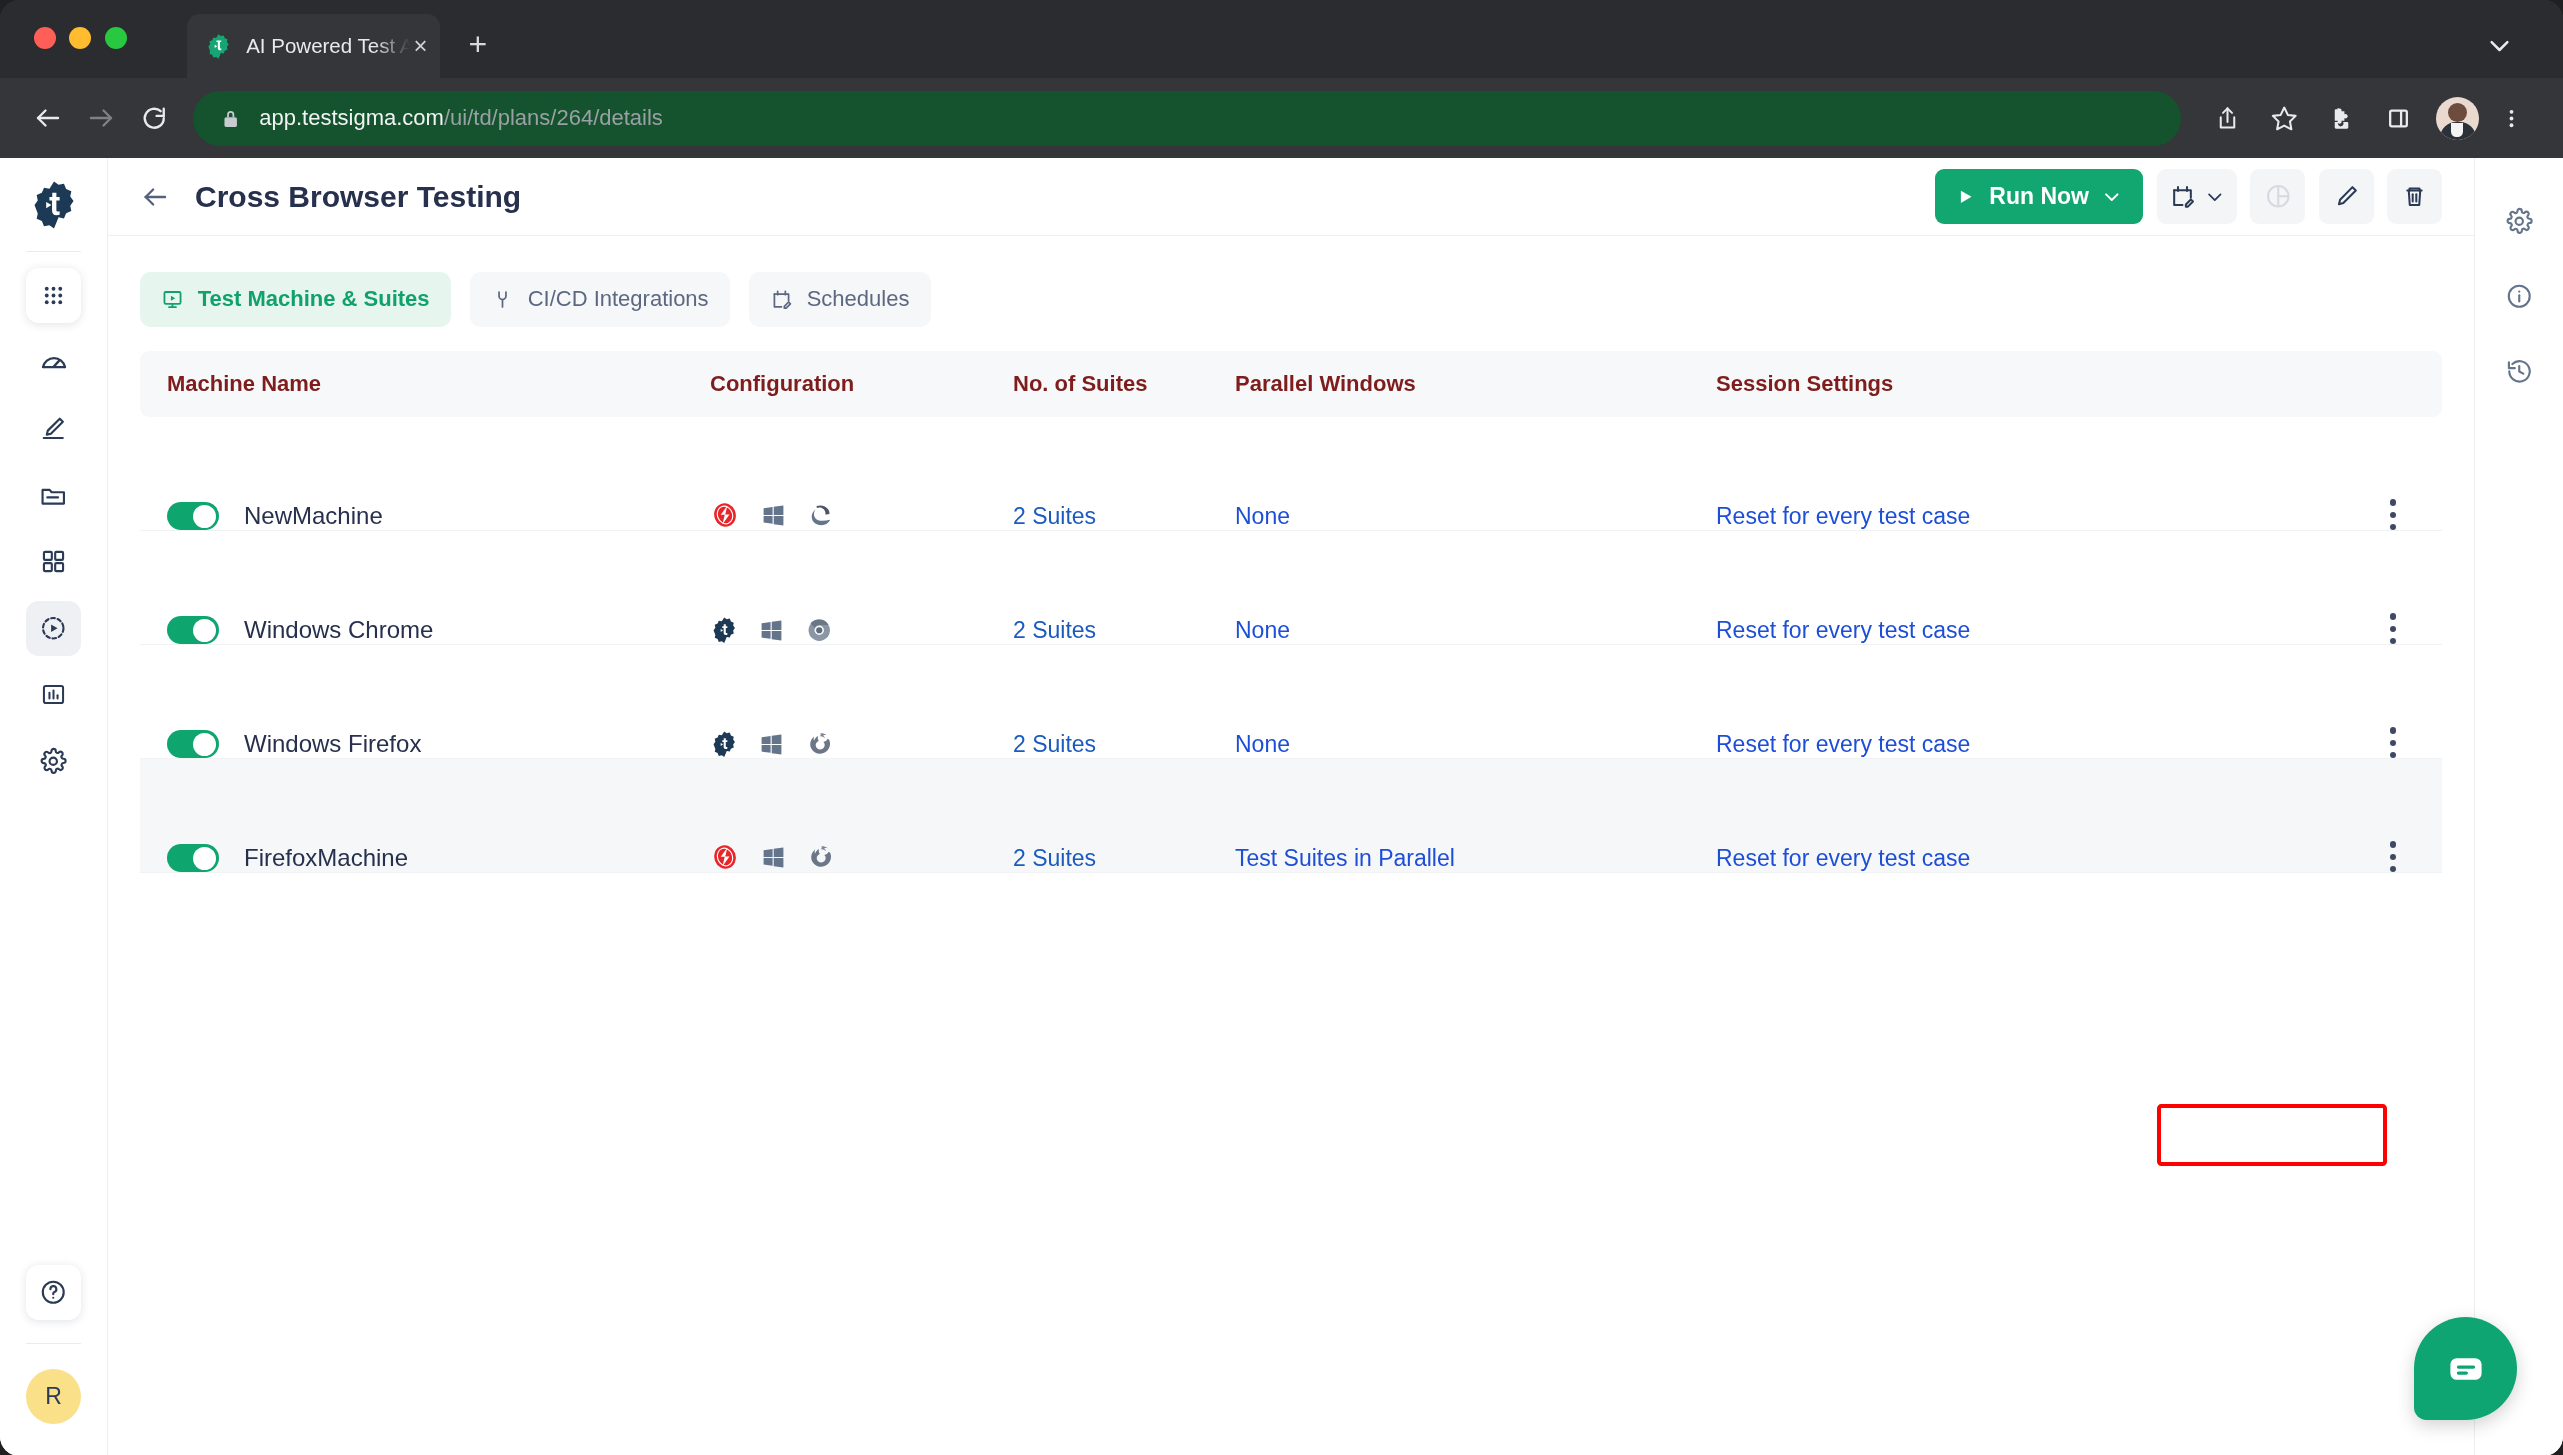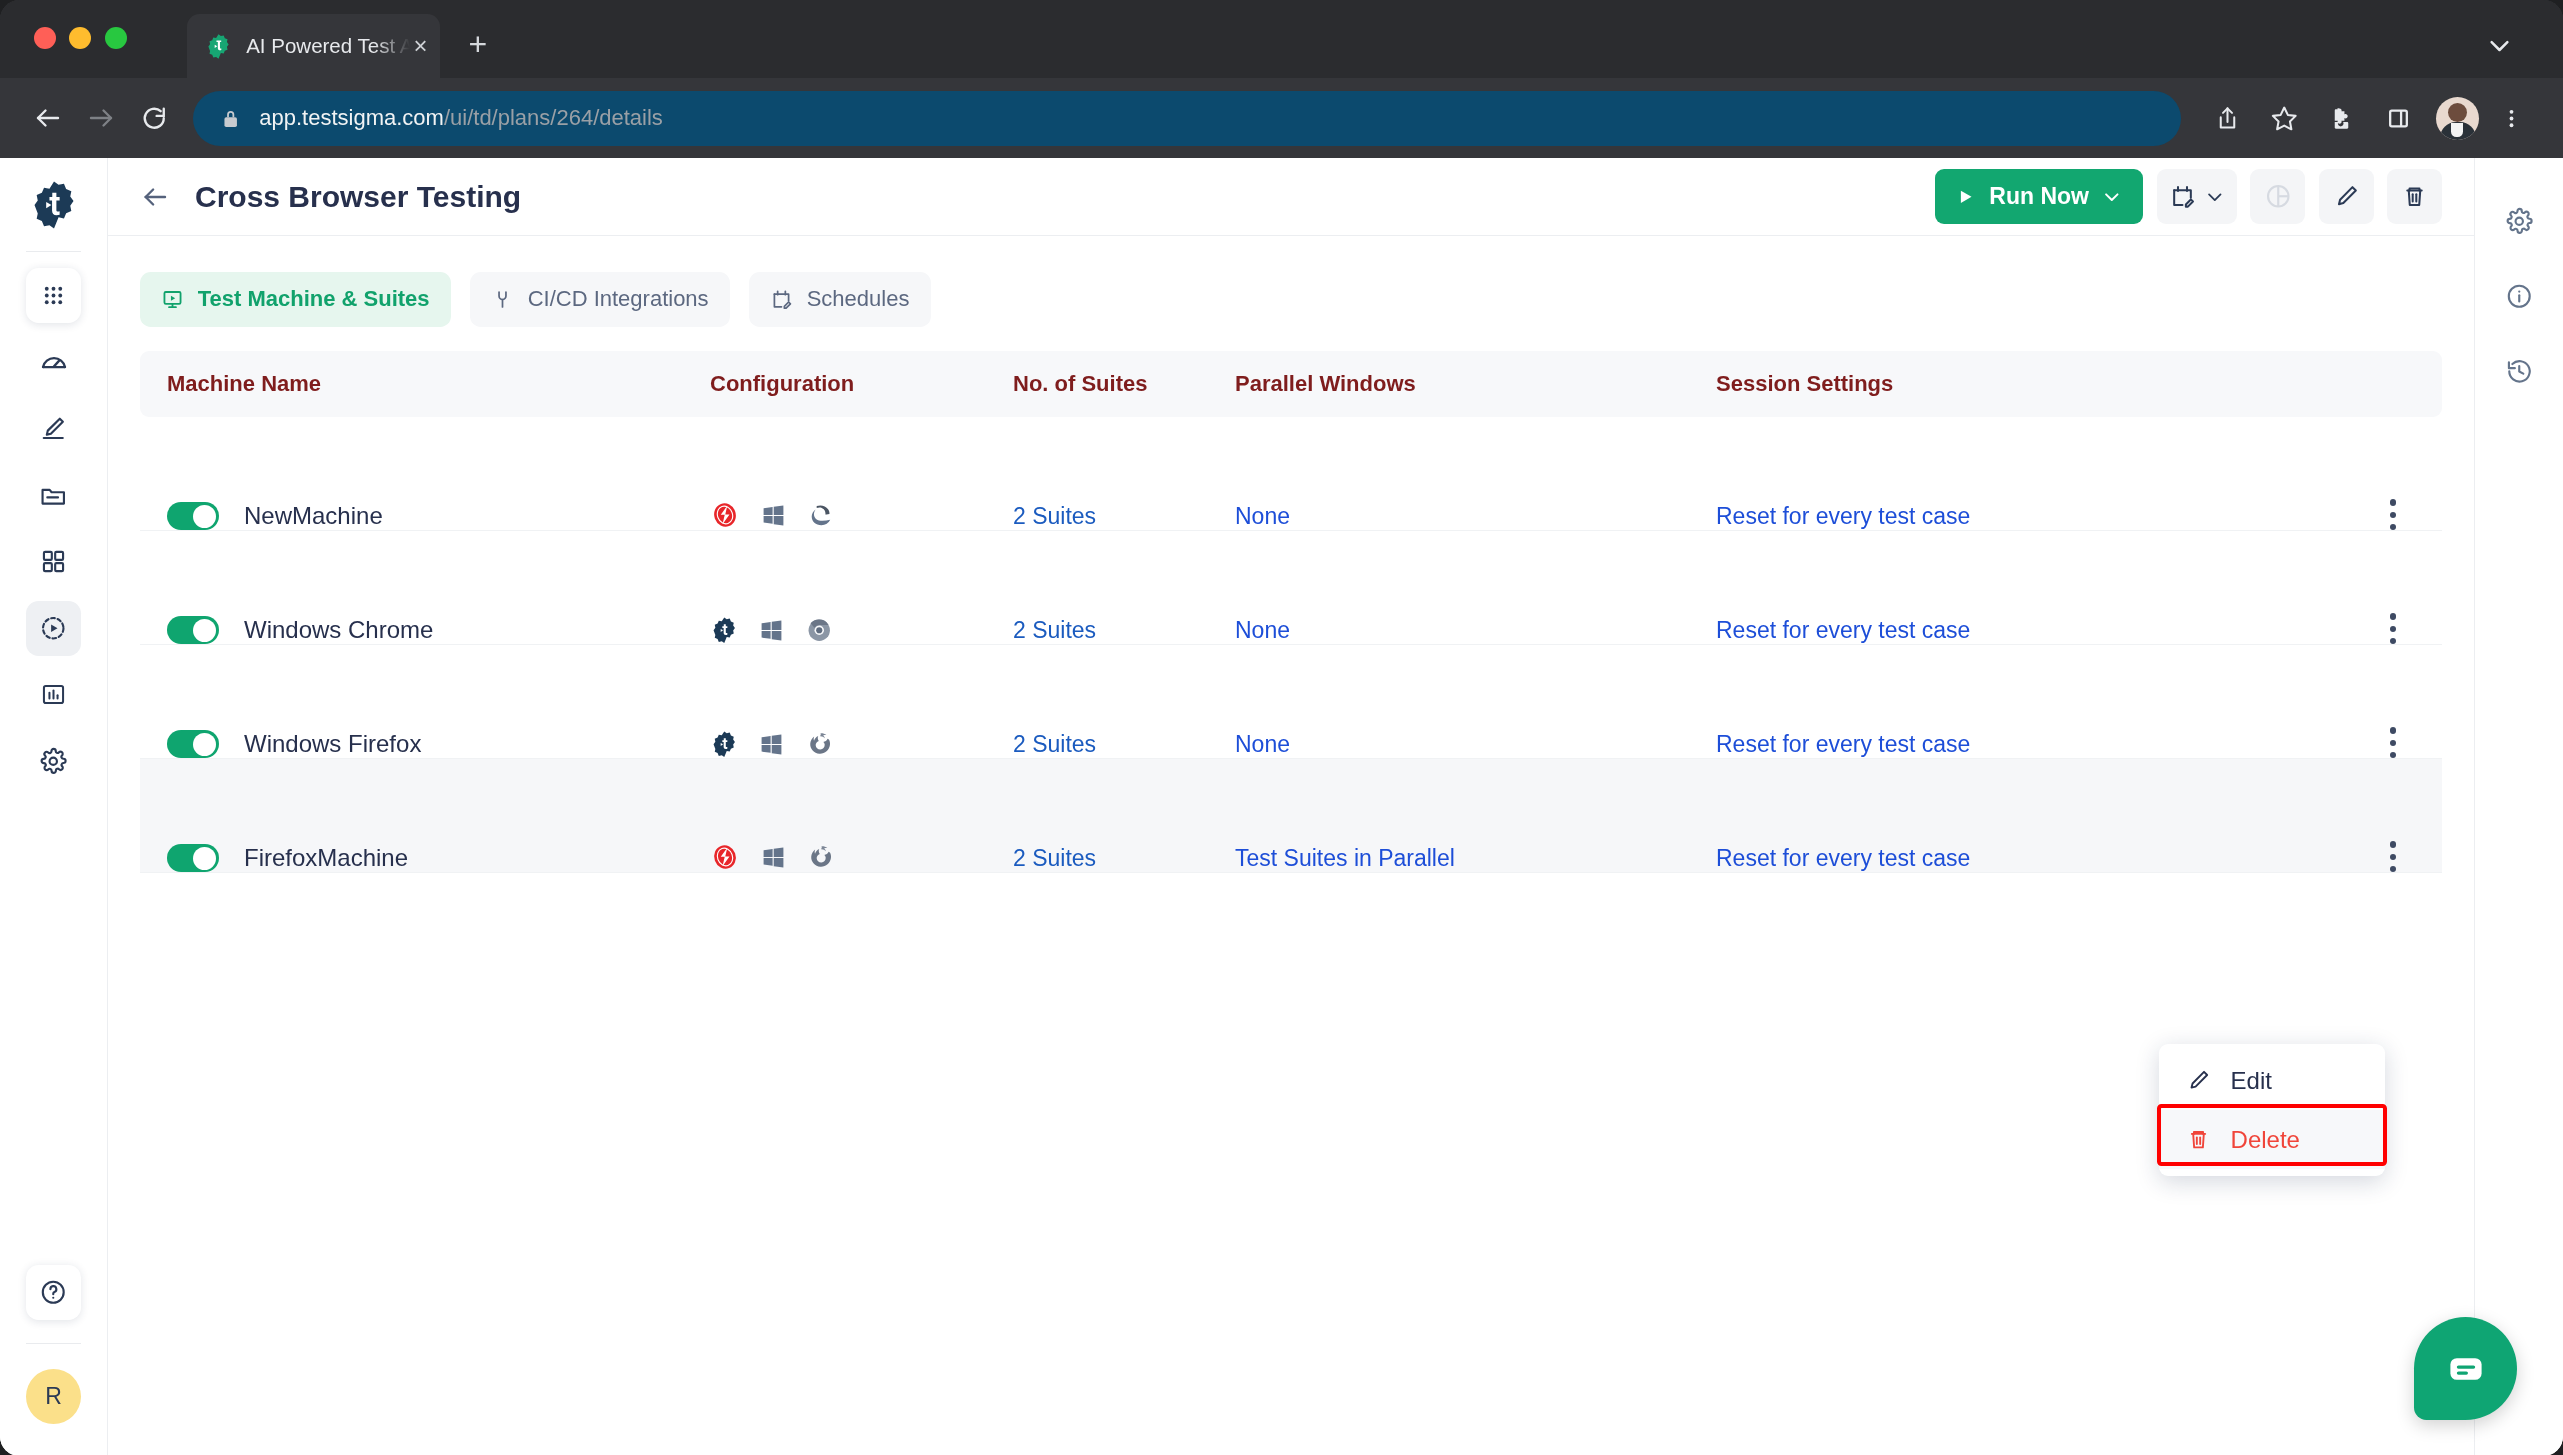--- a/index.html
+++ b/index.html
@@ -82,21 +82,21 @@
   .nav-btn {
     width: 53px; height: 53px;
     display: flex; align-items: center; justify-content: center;
     color: #e8eaed;
     flex: 0 0 auto;
   }
   .nav-btn.disabled { color: #7e8186; }
   .omnibox {
     flex: 1;
     height: 55px;
-    background: #0c4a6e;
+    background: #14532d;
     border-radius: 28px;
     display: flex; align-items: center;
     margin: 0 14.2px 0 12.5px;
     padding: 0 27px;
   }
   .lock { width: 21.4px; height: 23px; flex: 0 0 21.4px; margin-right: 18px; }
   .url { font-size: 22px; color: #9aa0a6; white-space: nowrap; }
   .url b { color: #f1f3f4; font-weight: normal; }
   .tb-icon {
     width: 50px; height: 50px; flex: 0 0 50px;
@@ -835,42 +835,20 @@
       </div>
       <div class="rs-item">
         <svg viewBox="0 0 24 24" width="28.5" height="28.5" fill="none" stroke="currentColor" stroke-width="1.8" stroke-linecap="round" stroke-linejoin="round">
           <path d="M3.6 12a8.6 8.6 0 1 0 2.6-6.1"></path>
           <polyline points="3.3 4.4 3.3 9.4 8.3 9.4"></polyline>
           <polyline points="12 7.6 12 12.2 15.4 14"></polyline>
         </svg>
       </div>
     </div>
 
-    <div class="rowmenu">
-      <div class="mi">
-        <span>
-          <svg viewBox="0 0 24 24" width="25" height="25" fill="none" stroke="#27304d" stroke-width="1.8" stroke-linecap="round" stroke-linejoin="round">
-            <path d="M17.3 3.7l3 3L9.2 17.8l-3.9 1 1-3.9z"></path>
-          </svg>
-        </span>
-        <span>Edit</span>
-      </div>
-      <div class="mi danger">
-        <span>
-          <svg viewBox="0 0 24 24" width="25" height="25" fill="none" stroke="#f0453a" stroke-width="1.8" stroke-linecap="round" stroke-linejoin="round">
-            <path d="M5.6 6.6h12.8"></path>
-              <path d="M7.6 6.6V4.8h8.8v1.8"></path>
-            <path d="M6.9 6.6l.9 13h8.4l.9-13"></path>
-            <line x1="10.4" y1="10" x2="10.4" y2="16.4"></line>
-              <line x1="13.6" y1="10" x2="13.6" y2="16.4"></line>
-          </svg>
-        </span>
-        <span>Delete</span>
-      </div>
-    </div>
     <div class="menu-highlight"></div>
 
     <div class="chat">
       <span>
         <svg viewBox="0 0 24 24" width="48" height="48">
           <rect x="4.2" y="6.6" width="15.6" height="10.8" rx="3.2" fill="#fff"></rect>
           <rect x="7.4" y="10.2" width="9.2" height="1.7" rx="0.85" fill="#0fa573"></rect>
           <rect x="7.4" y="13.2" width="5.6" height="1.7" rx="0.85" fill="#0fa573"></rect>
         </svg>
       </span>

